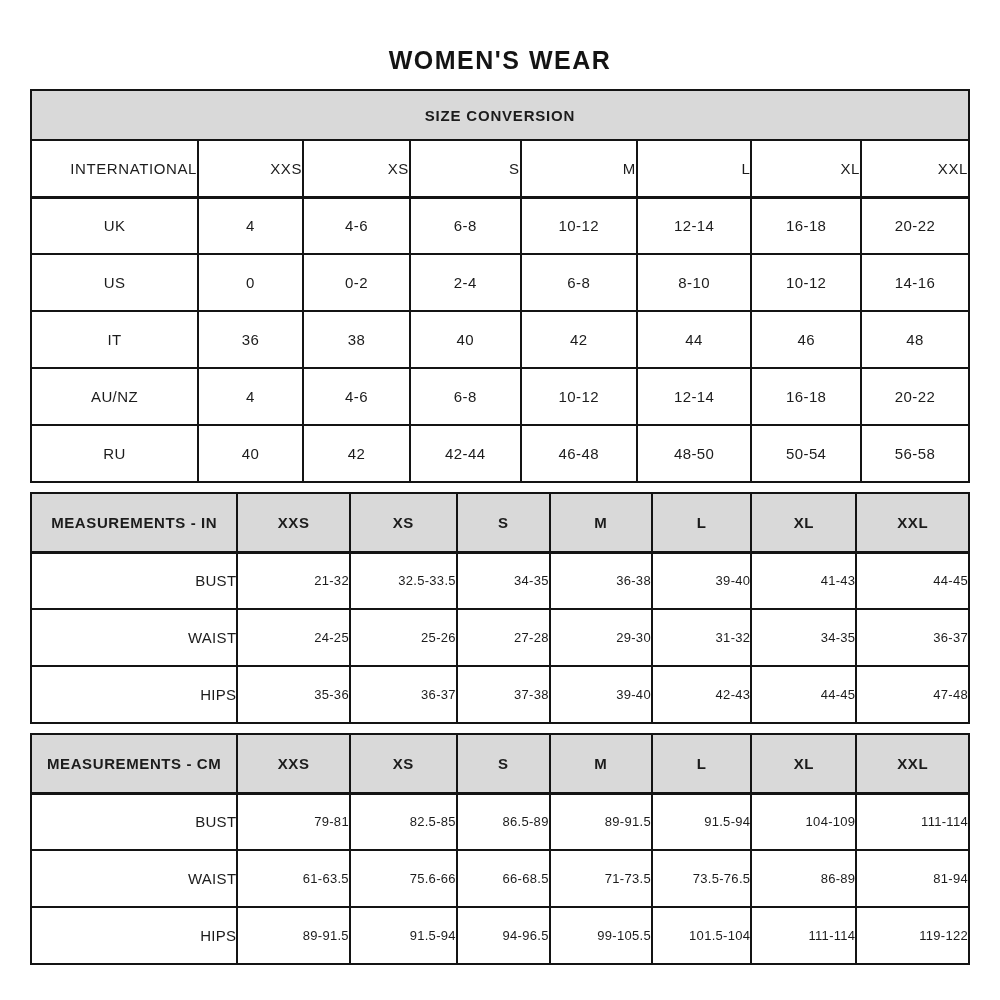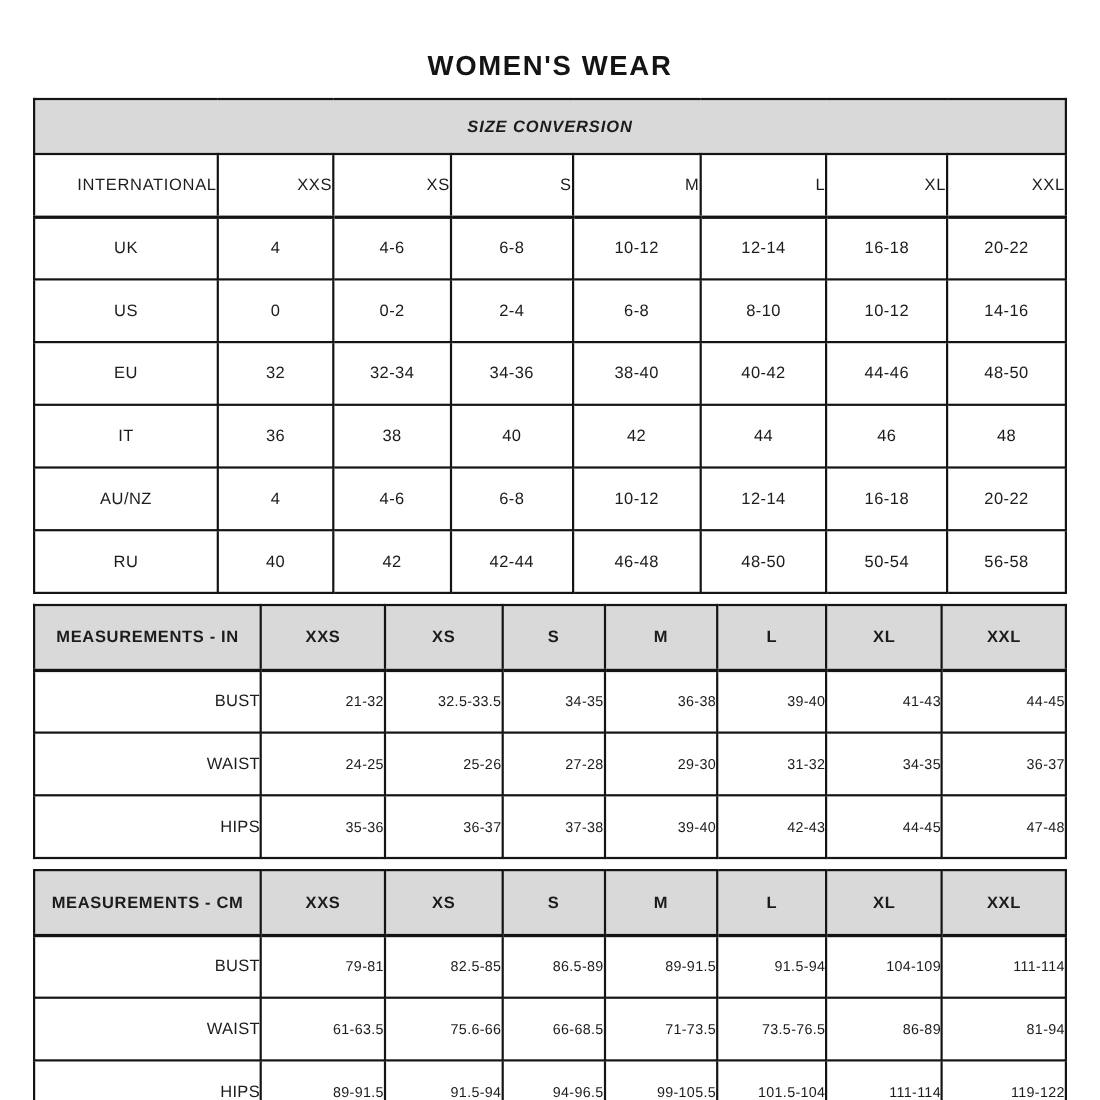--- a/index.html
+++ b/index.html
@@ -38,21 +38,20 @@
   }
   
   .t-size { margin-top: 14px; }
   .t-size .merged-header td {
     height: 50px;
     background: #d9d9d9;
     font-weight: 700;
     font-size: 15px;
     letter-spacing: 0.8px;
     border-bottom-width: 2px;
-    font-style: italic;
   }
   .t-size .col-header td {
     height: 57px;
     font-size: 15px;
     font-weight: 400;
     letter-spacing: 0.6px;
     border-bottom-width: 3px;
     text-align: right;
   }
   .t-size .data-row td {
@@ -130,30 +129,20 @@
           <td class="row-label">US</td>
           <td>0</td>
           <td>0-2</td>
           <td>2-4</td>
           <td>6-8</td>
           <td>8-10</td>
           <td>10-12</td>
           <td>14-16</td>
         </tr>
         <tr class="data-row">
-          <td class="row-label">EU</td>
-          <td>32</td>
-          <td>32-34</td>
-          <td>34-36</td>
-          <td>38-40</td>
-          <td>40-42</td>
-          <td>44-46</td>
-          <td>48-50</td>
-        </tr>
-        <tr class="data-row">
           <td class="row-label">IT</td>
           <td>36</td>
           <td>38</td>
           <td>40</td>
           <td>42</td>
           <td>44</td>
           <td>46</td>
           <td>48</td>
         </tr>
         <tr class="data-row">

